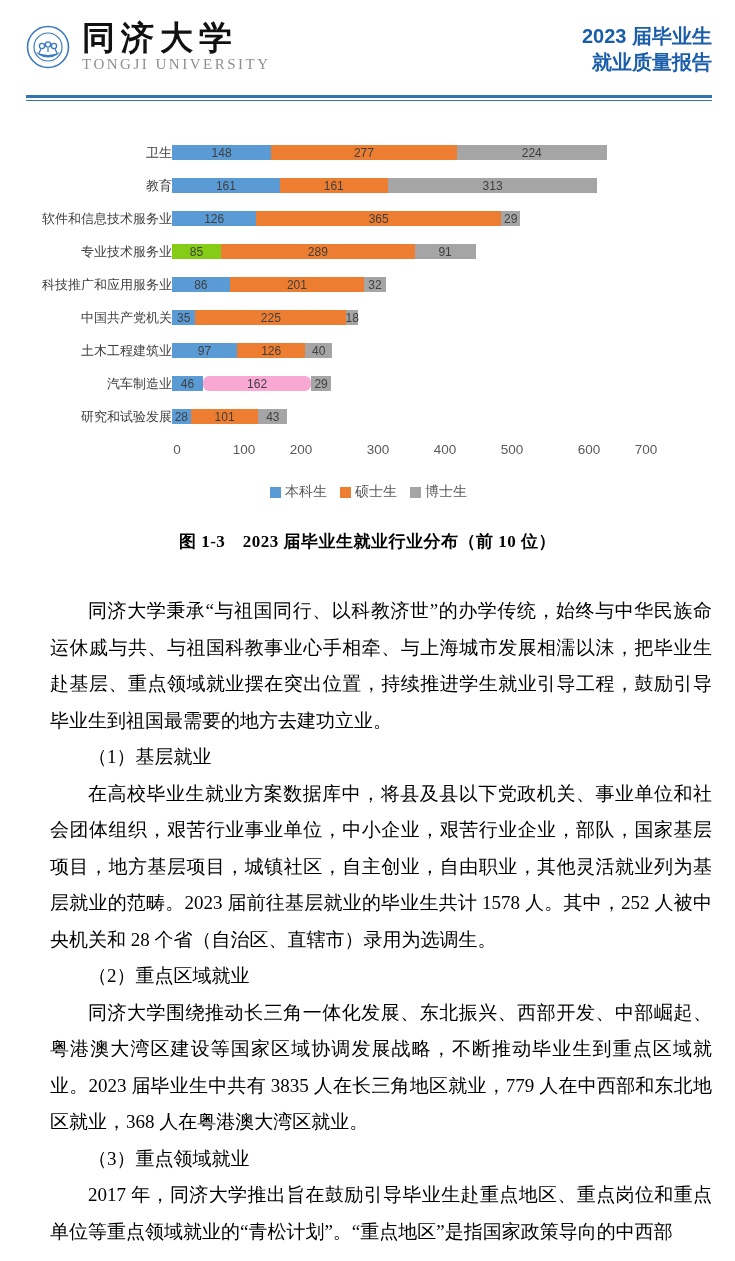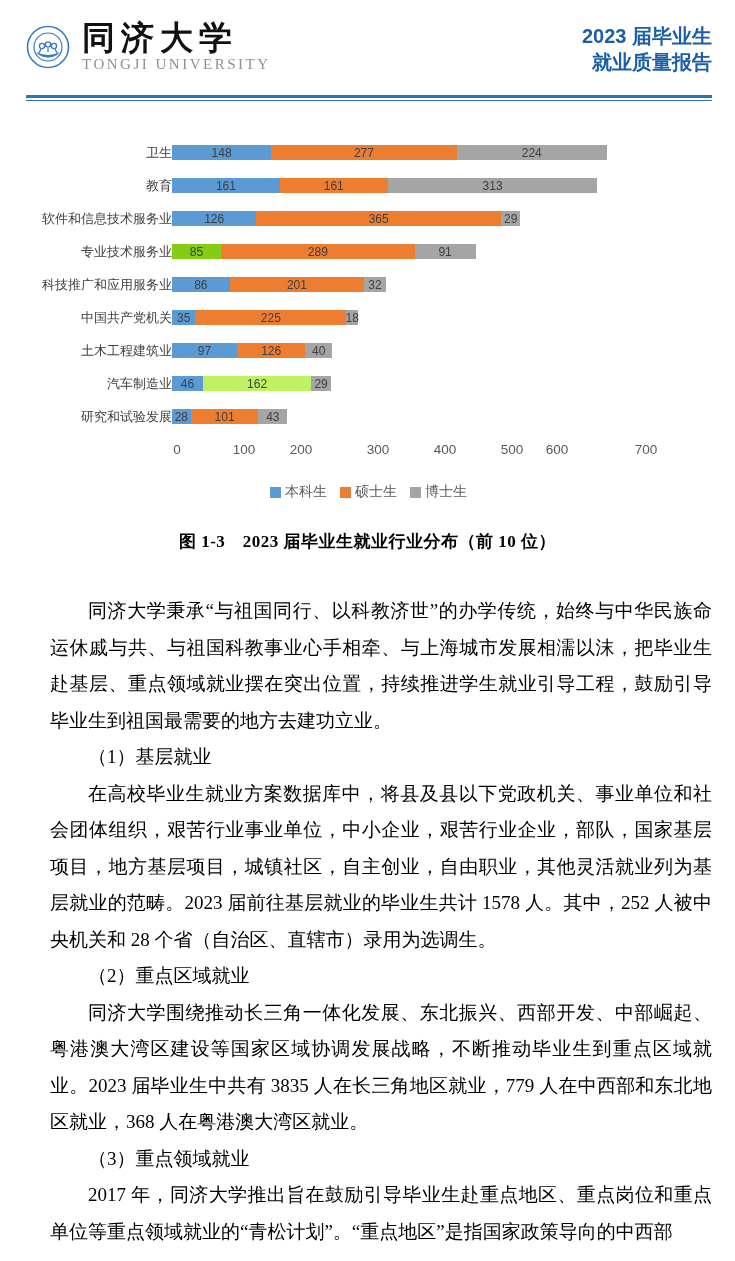--- a/index.html
+++ b/index.html
@@ -216,41 +216,41 @@
           <div class="crow-bars">
             <div class="seg" style="width: 64.99px; background: rgb(91, 155, 213);">97</div>
             <div class="seg" style="width: 68.34px; background: rgb(237, 125, 49);">126</div>
             <div class="seg" style="width: 26.8px; background: rgb(165, 165, 165);">40</div>
           </div>
         </div>
         <div class="crow">
           <div class="crow-label">汽车制造业</div>
           <div class="crow-bars">
             <div class="seg" style="width: 30.82px; background: rgb(91, 155, 213);">46</div>
-            <div class="seg" style="width: 108.54px; background: #bef264;">162</div>
+            <div class="seg" style="width: 108.54px; background: #f9a8d4; border-radius: 6px;">162</div>
             <div class="seg" style="width: 19.43px; background: rgb(165, 165, 165);">29</div>
           </div>
         </div>
         <div class="crow">
           <div class="crow-label">研究和试验发展</div>
           <div class="crow-bars">
             <div class="seg" style="width: 18.76px; background: rgb(91, 155, 213);">28</div>
             <div class="seg" style="width: 67.67px; background: rgb(237, 125, 49);">101</div>
             <div class="seg" style="width: 28.81px; background: rgb(165, 165, 165); text-align: center;">43</div>
           </div>
         </div>
       </div>
     <div id="axis" class="axis">
         <span class="tick" style="left: 0px;">0</span>
         <span class="tick" style="left: 67px;">100</span>
         <span class="tick" style="left: 124px;">200</span>
         <span class="tick" style="left: 201px;">300</span>
         <span class="tick" style="left: 268px;">400</span>
         <span class="tick" style="left: 335px;">500</span>
-        <span class="tick" style="left: 380px; text-align: right;">600</span>
+        <span class="tick" style="left: 412px; text-align: right;">600</span>
         <span class="tick" style="left: 469px;">700</span>
       </div>
     <div id="legend" class="legend">
         <span class="legend-item">
           <span class="swatch" style="background: rgb(91, 155, 213);"></span>
           <span>本科生</span>
         </span>
         <span class="legend-item">
           <span class="swatch" style="background: rgb(237, 125, 49);"></span>
           <span>硕士生</span>

